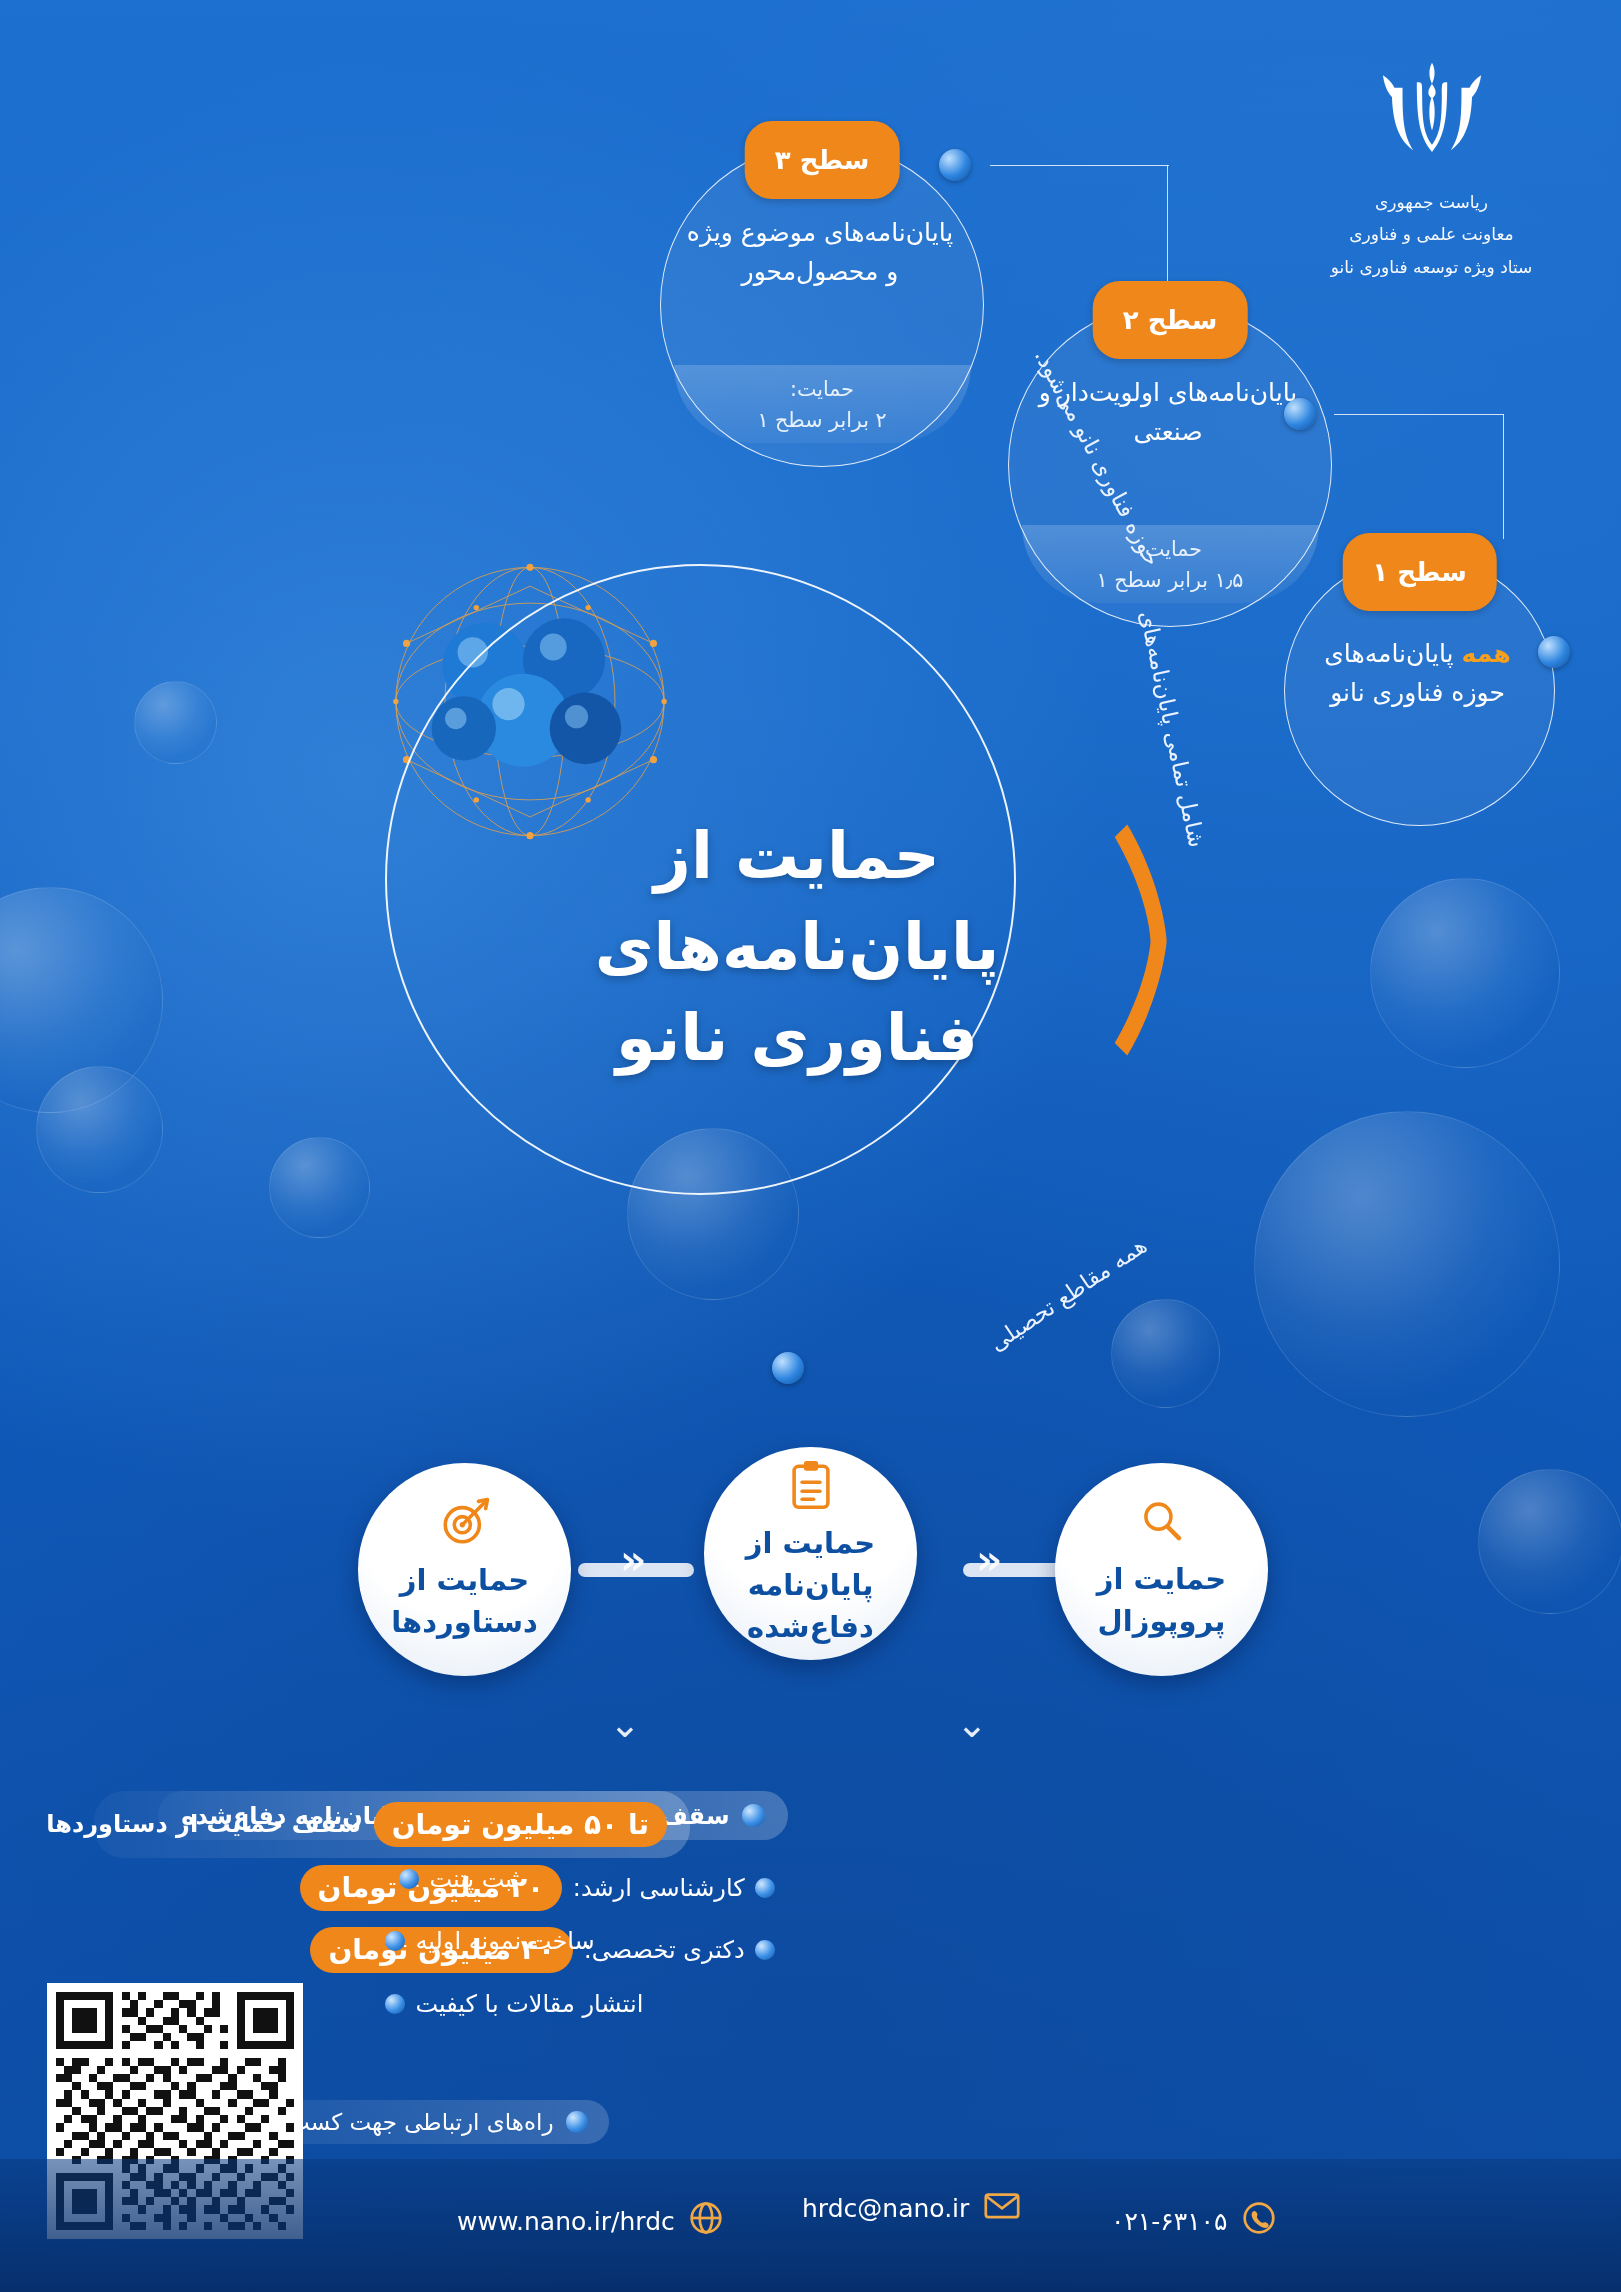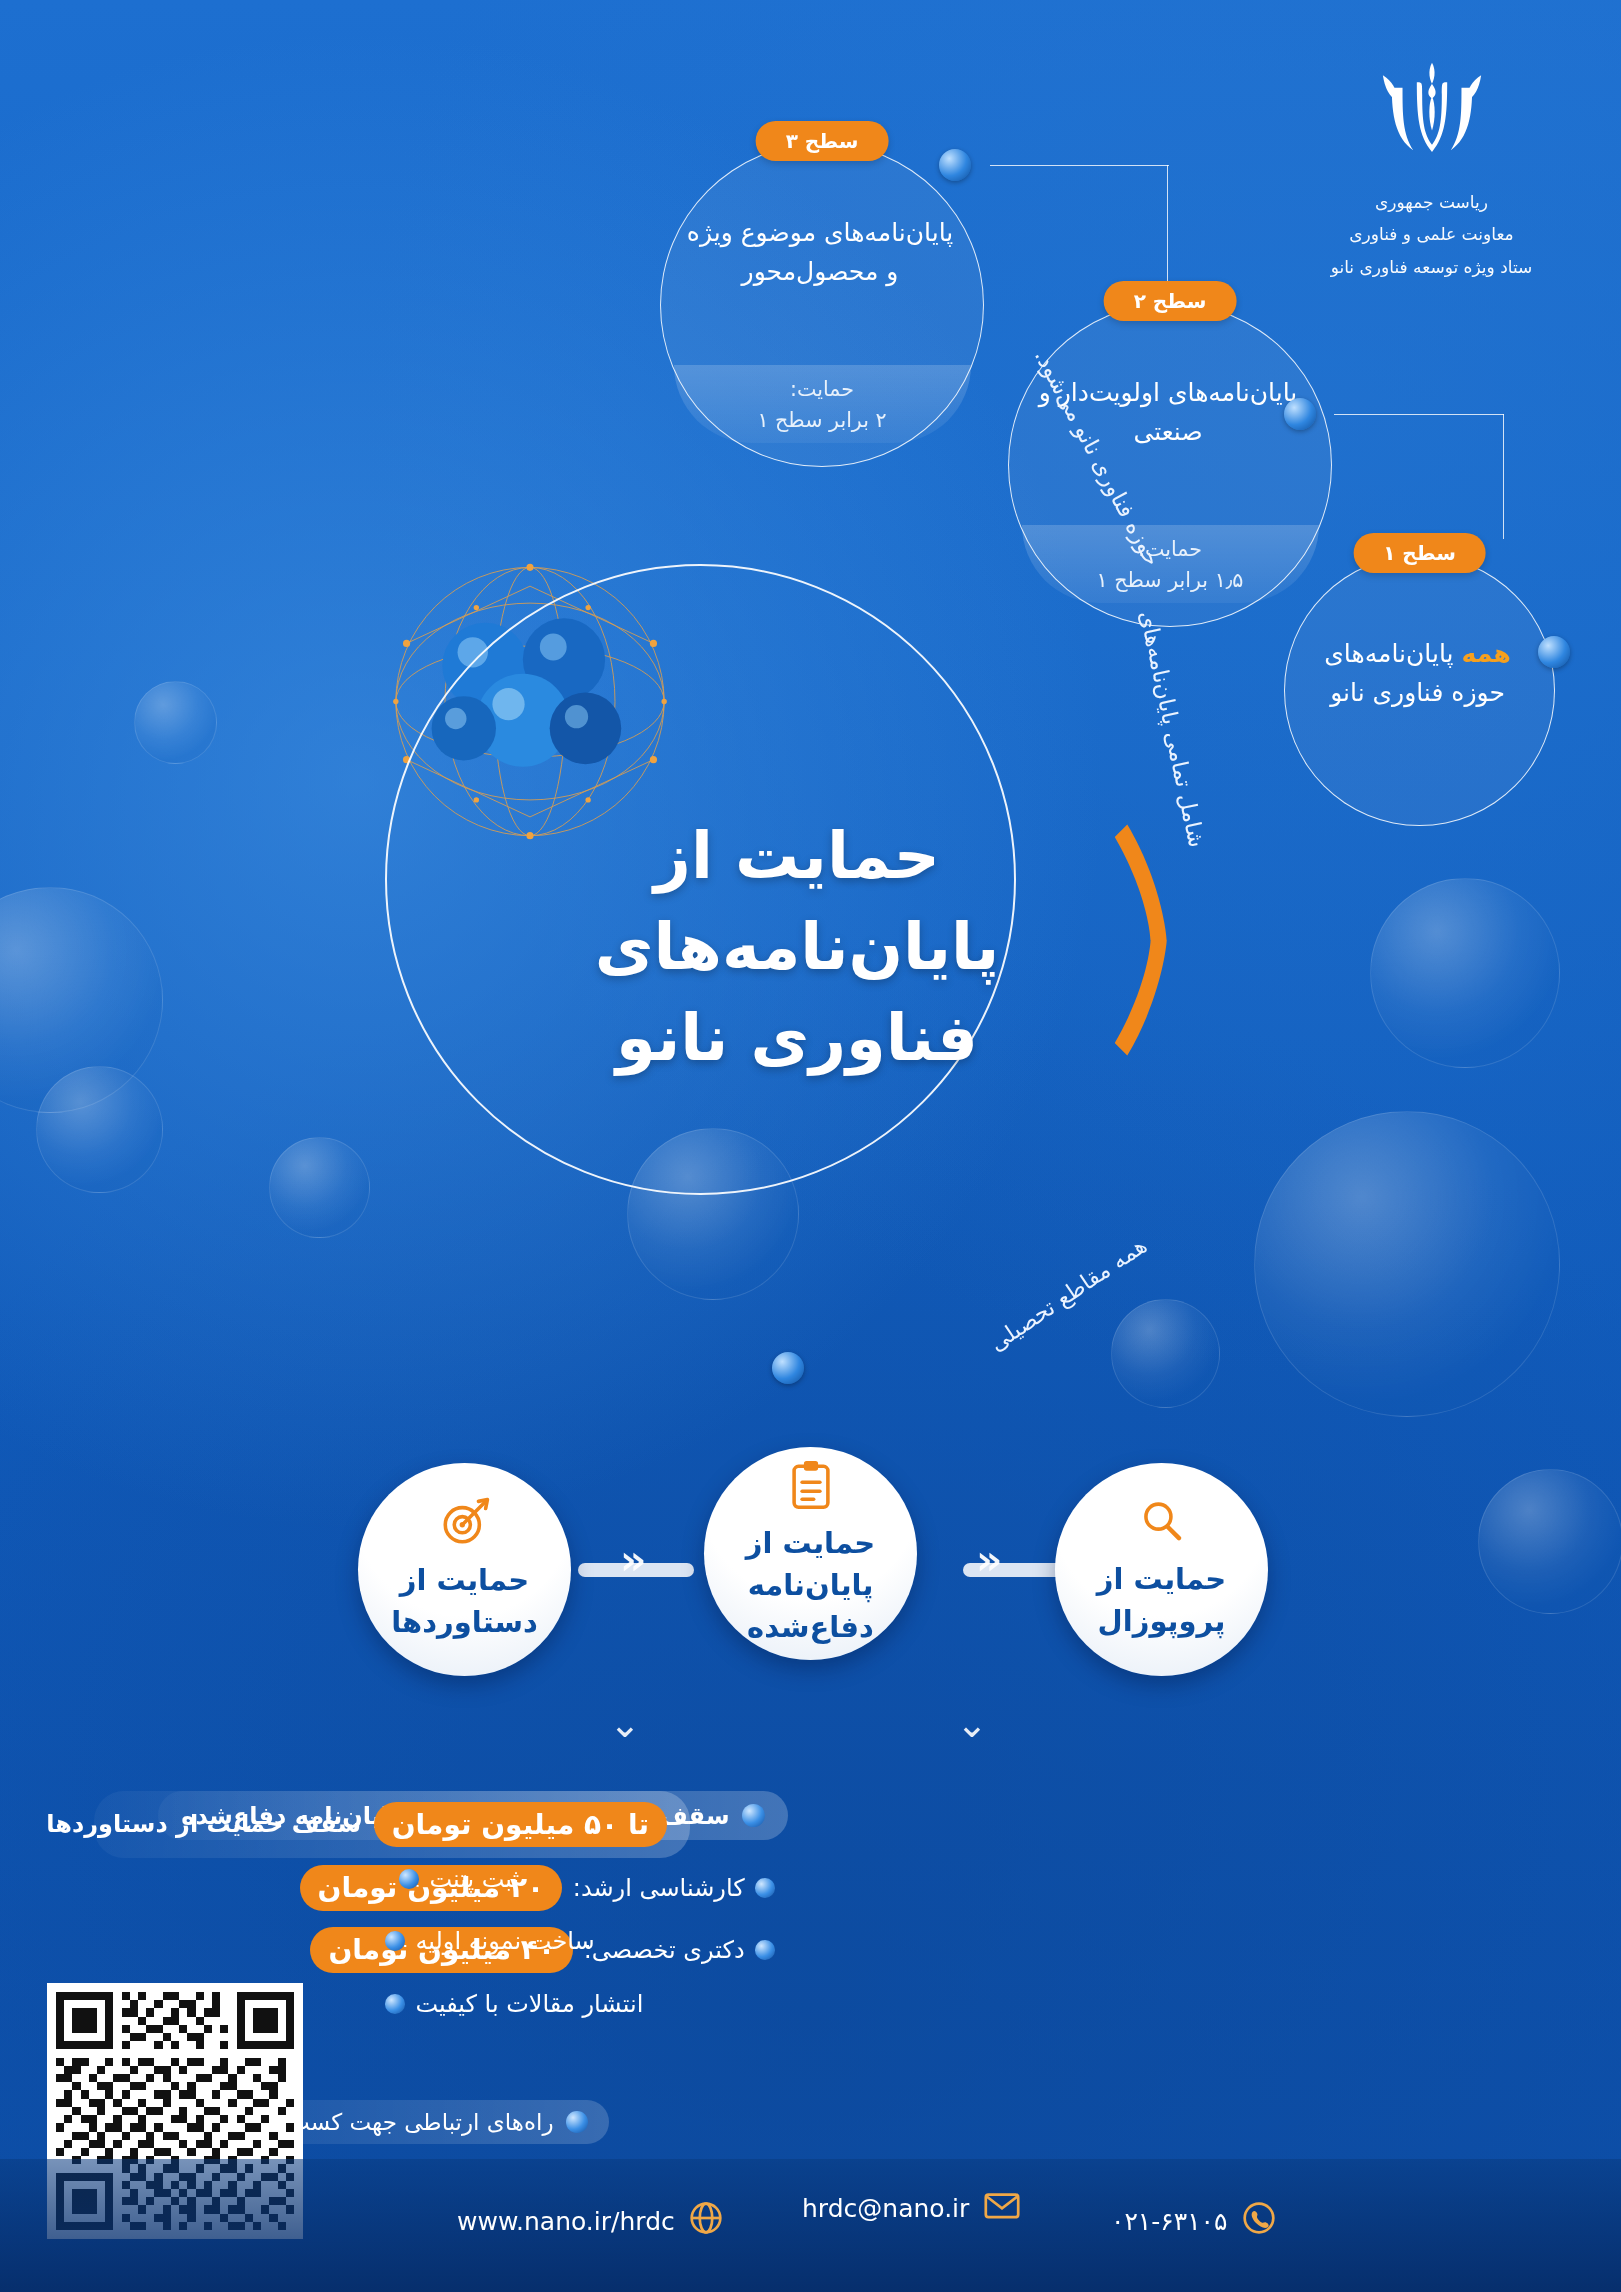--- a/index.html
+++ b/index.html
@@ -27,22 +27,22 @@
     pointer-events:none;}
   
   .logo{position:absolute;top:43px;right:82px;width:215px;text-align:center;}
   .logo svg{display:block;margin:0 auto;}
   .logo .ltxt{margin-top:9px;line-height:1.9;font-size:17px;color:#fff;opacity:.97;}
   .logo .ltxt div{white-space:nowrap;}
   
   .lvl{position:absolute;border-radius:50%;border:1.8px solid rgba(255,255,255,.85);
        background:rgba(255,255,255,.06);}
   .lvl .cap{position:absolute;left:50%;top:-23px;transform:translateX(-50%);
-       background:#f0871a;color:#fff;font-size:20px;font-weight:bold;
-       padding:8px 30px;border-radius:27px;white-space:nowrap;
+       background:#f0871a;color:#fff;font-size:26px;font-weight:bold;
+       padding:24px 30px;border-radius:27px;white-space:nowrap;
        box-shadow:0 2.7px 7.2px rgba(0,0,0,.18);}
   .lvl .body{position:absolute;left:0;right:4px;top:70px;text-align:center;
        font-size:25px;line-height:1.55;padding:0 23px;}
   .lvl .foot{position:absolute;left:12.5px;right:12.5px;bottom:23px;text-align:center;
        font-size:20.6px;line-height:1.5;color:#e8f1fb;
        background:linear-gradient(180deg,rgba(255,255,255,.18),rgba(255,255,255,.06));
        border-radius:0 0 90px 90px;padding:9px 5.4px 7.2px;}
   .hl{color:#f6a01e;font-weight:bold;}
   .node{position:absolute;width:32px;height:32px;border-radius:50%;
         background:radial-gradient(circle at 32% 30%,#bfe0ff,#2f86e0 55%,#0f4f9c);

